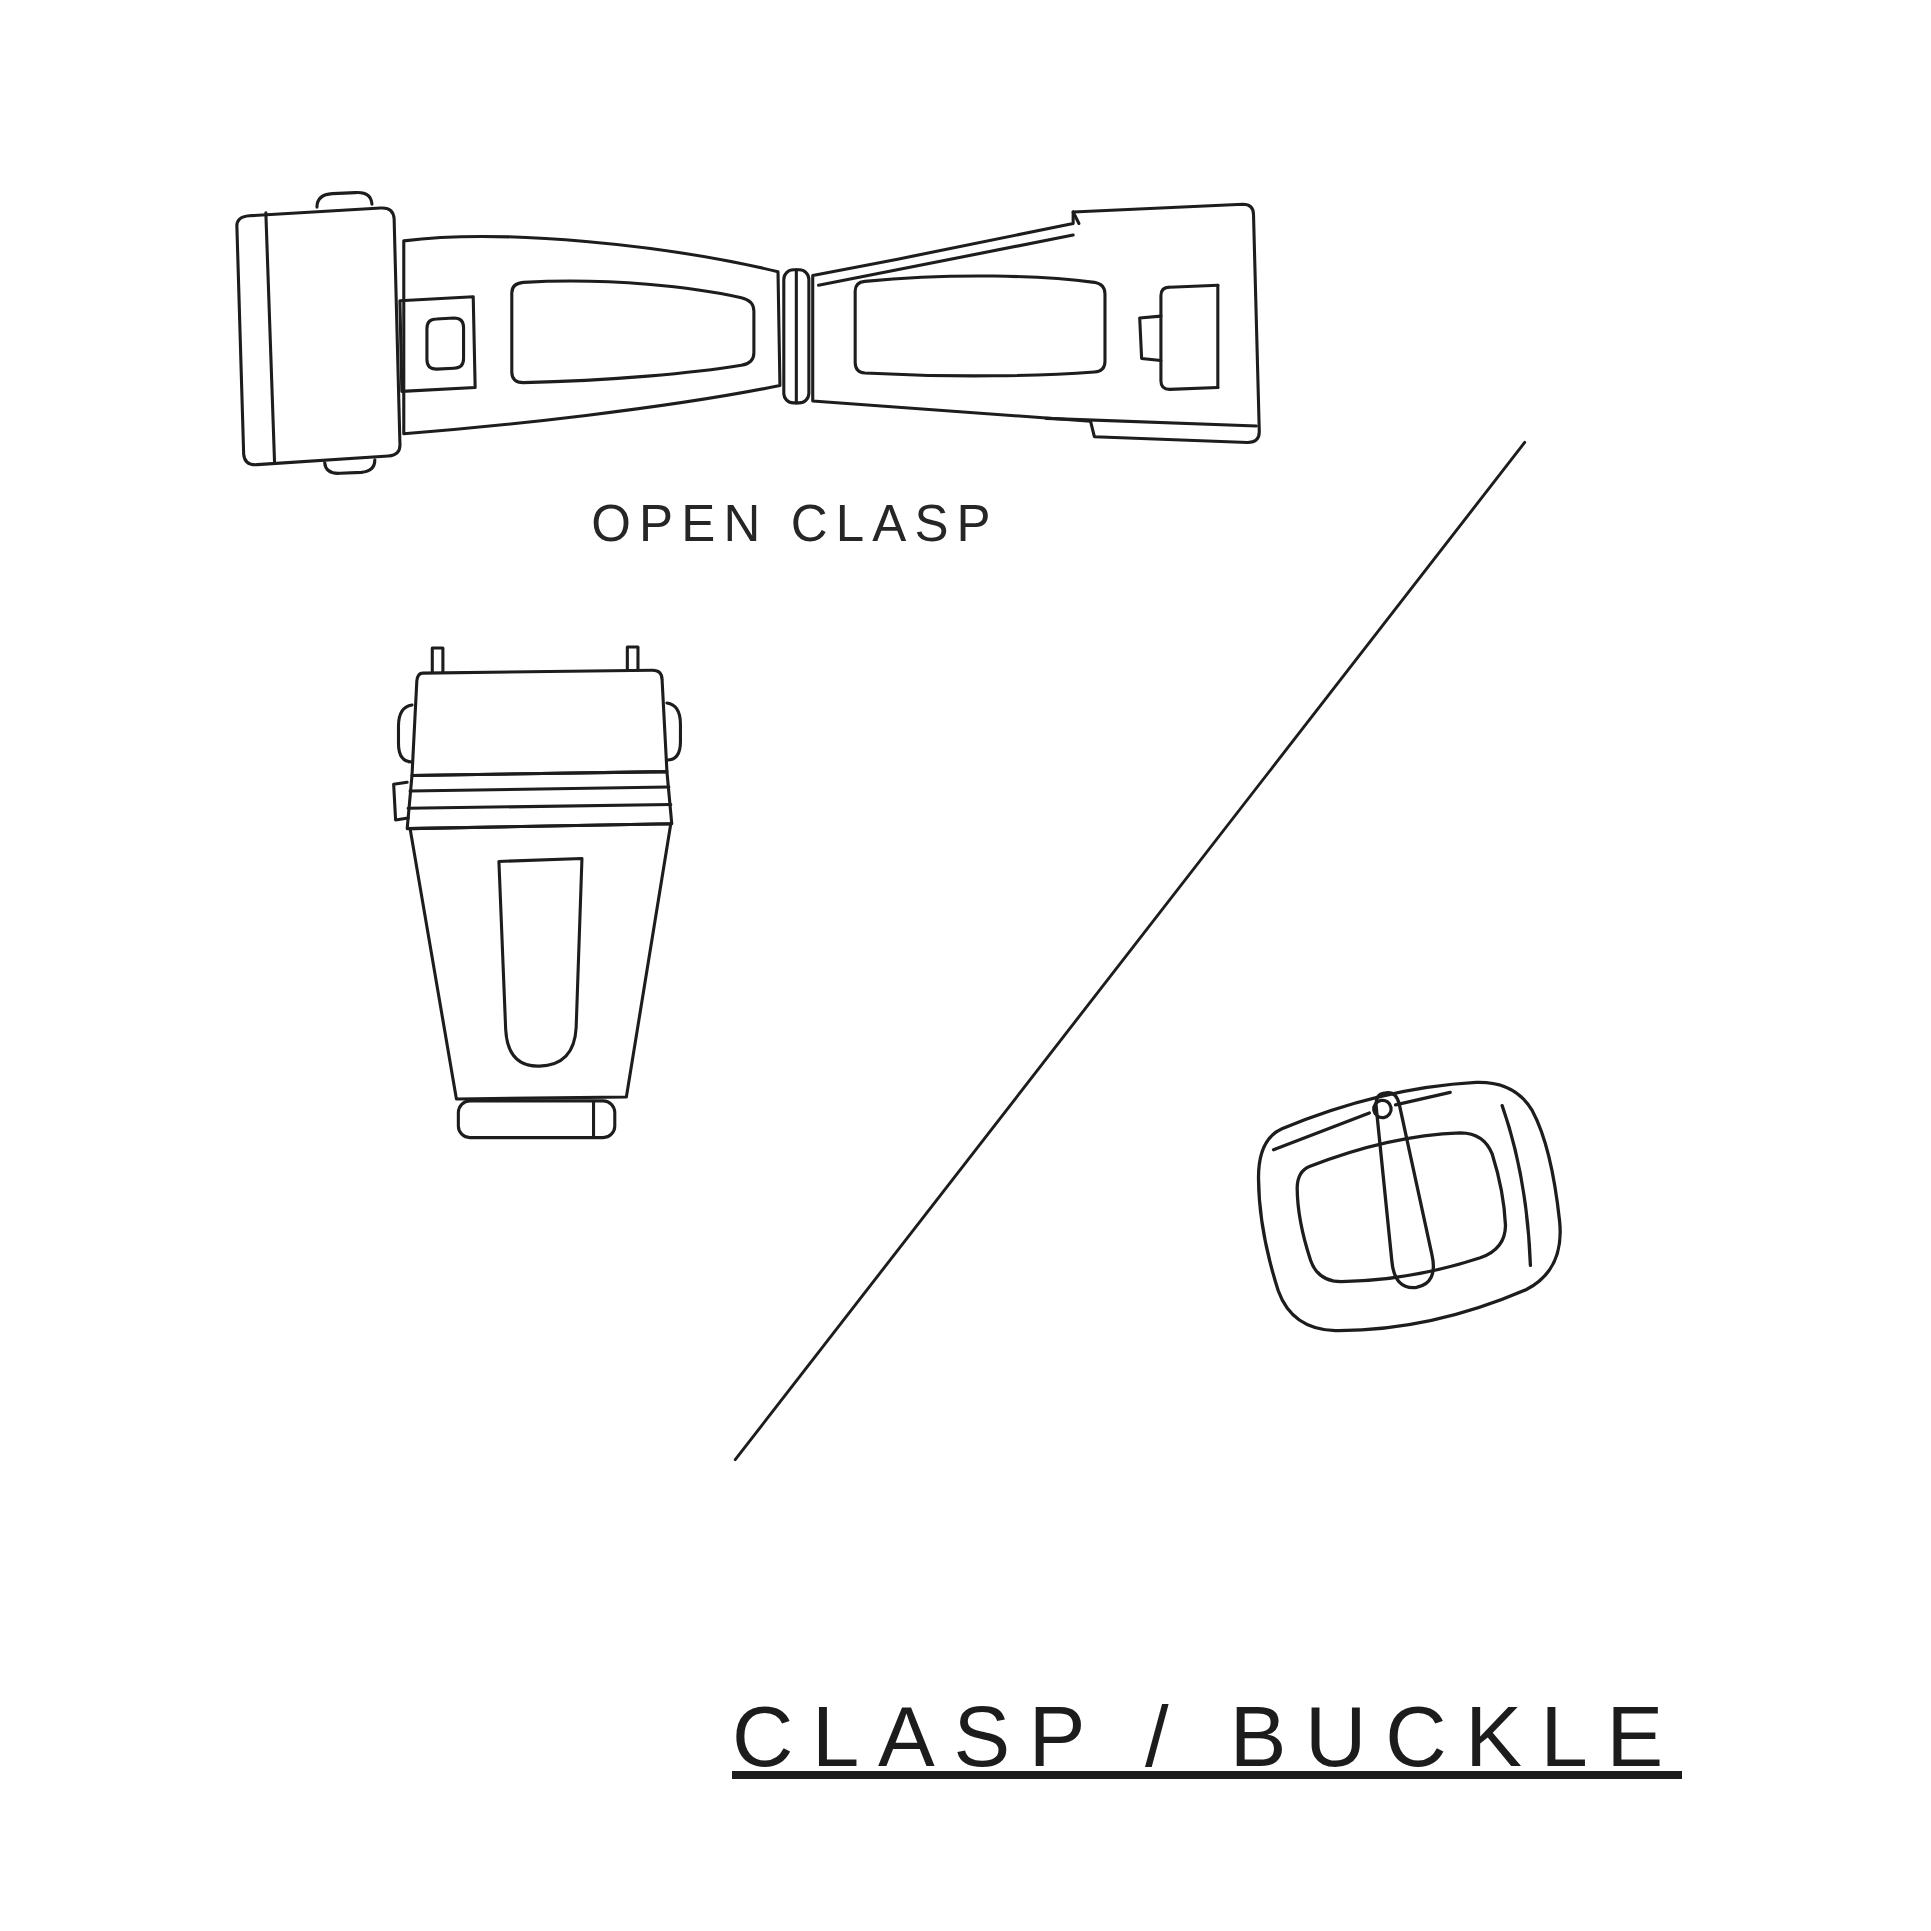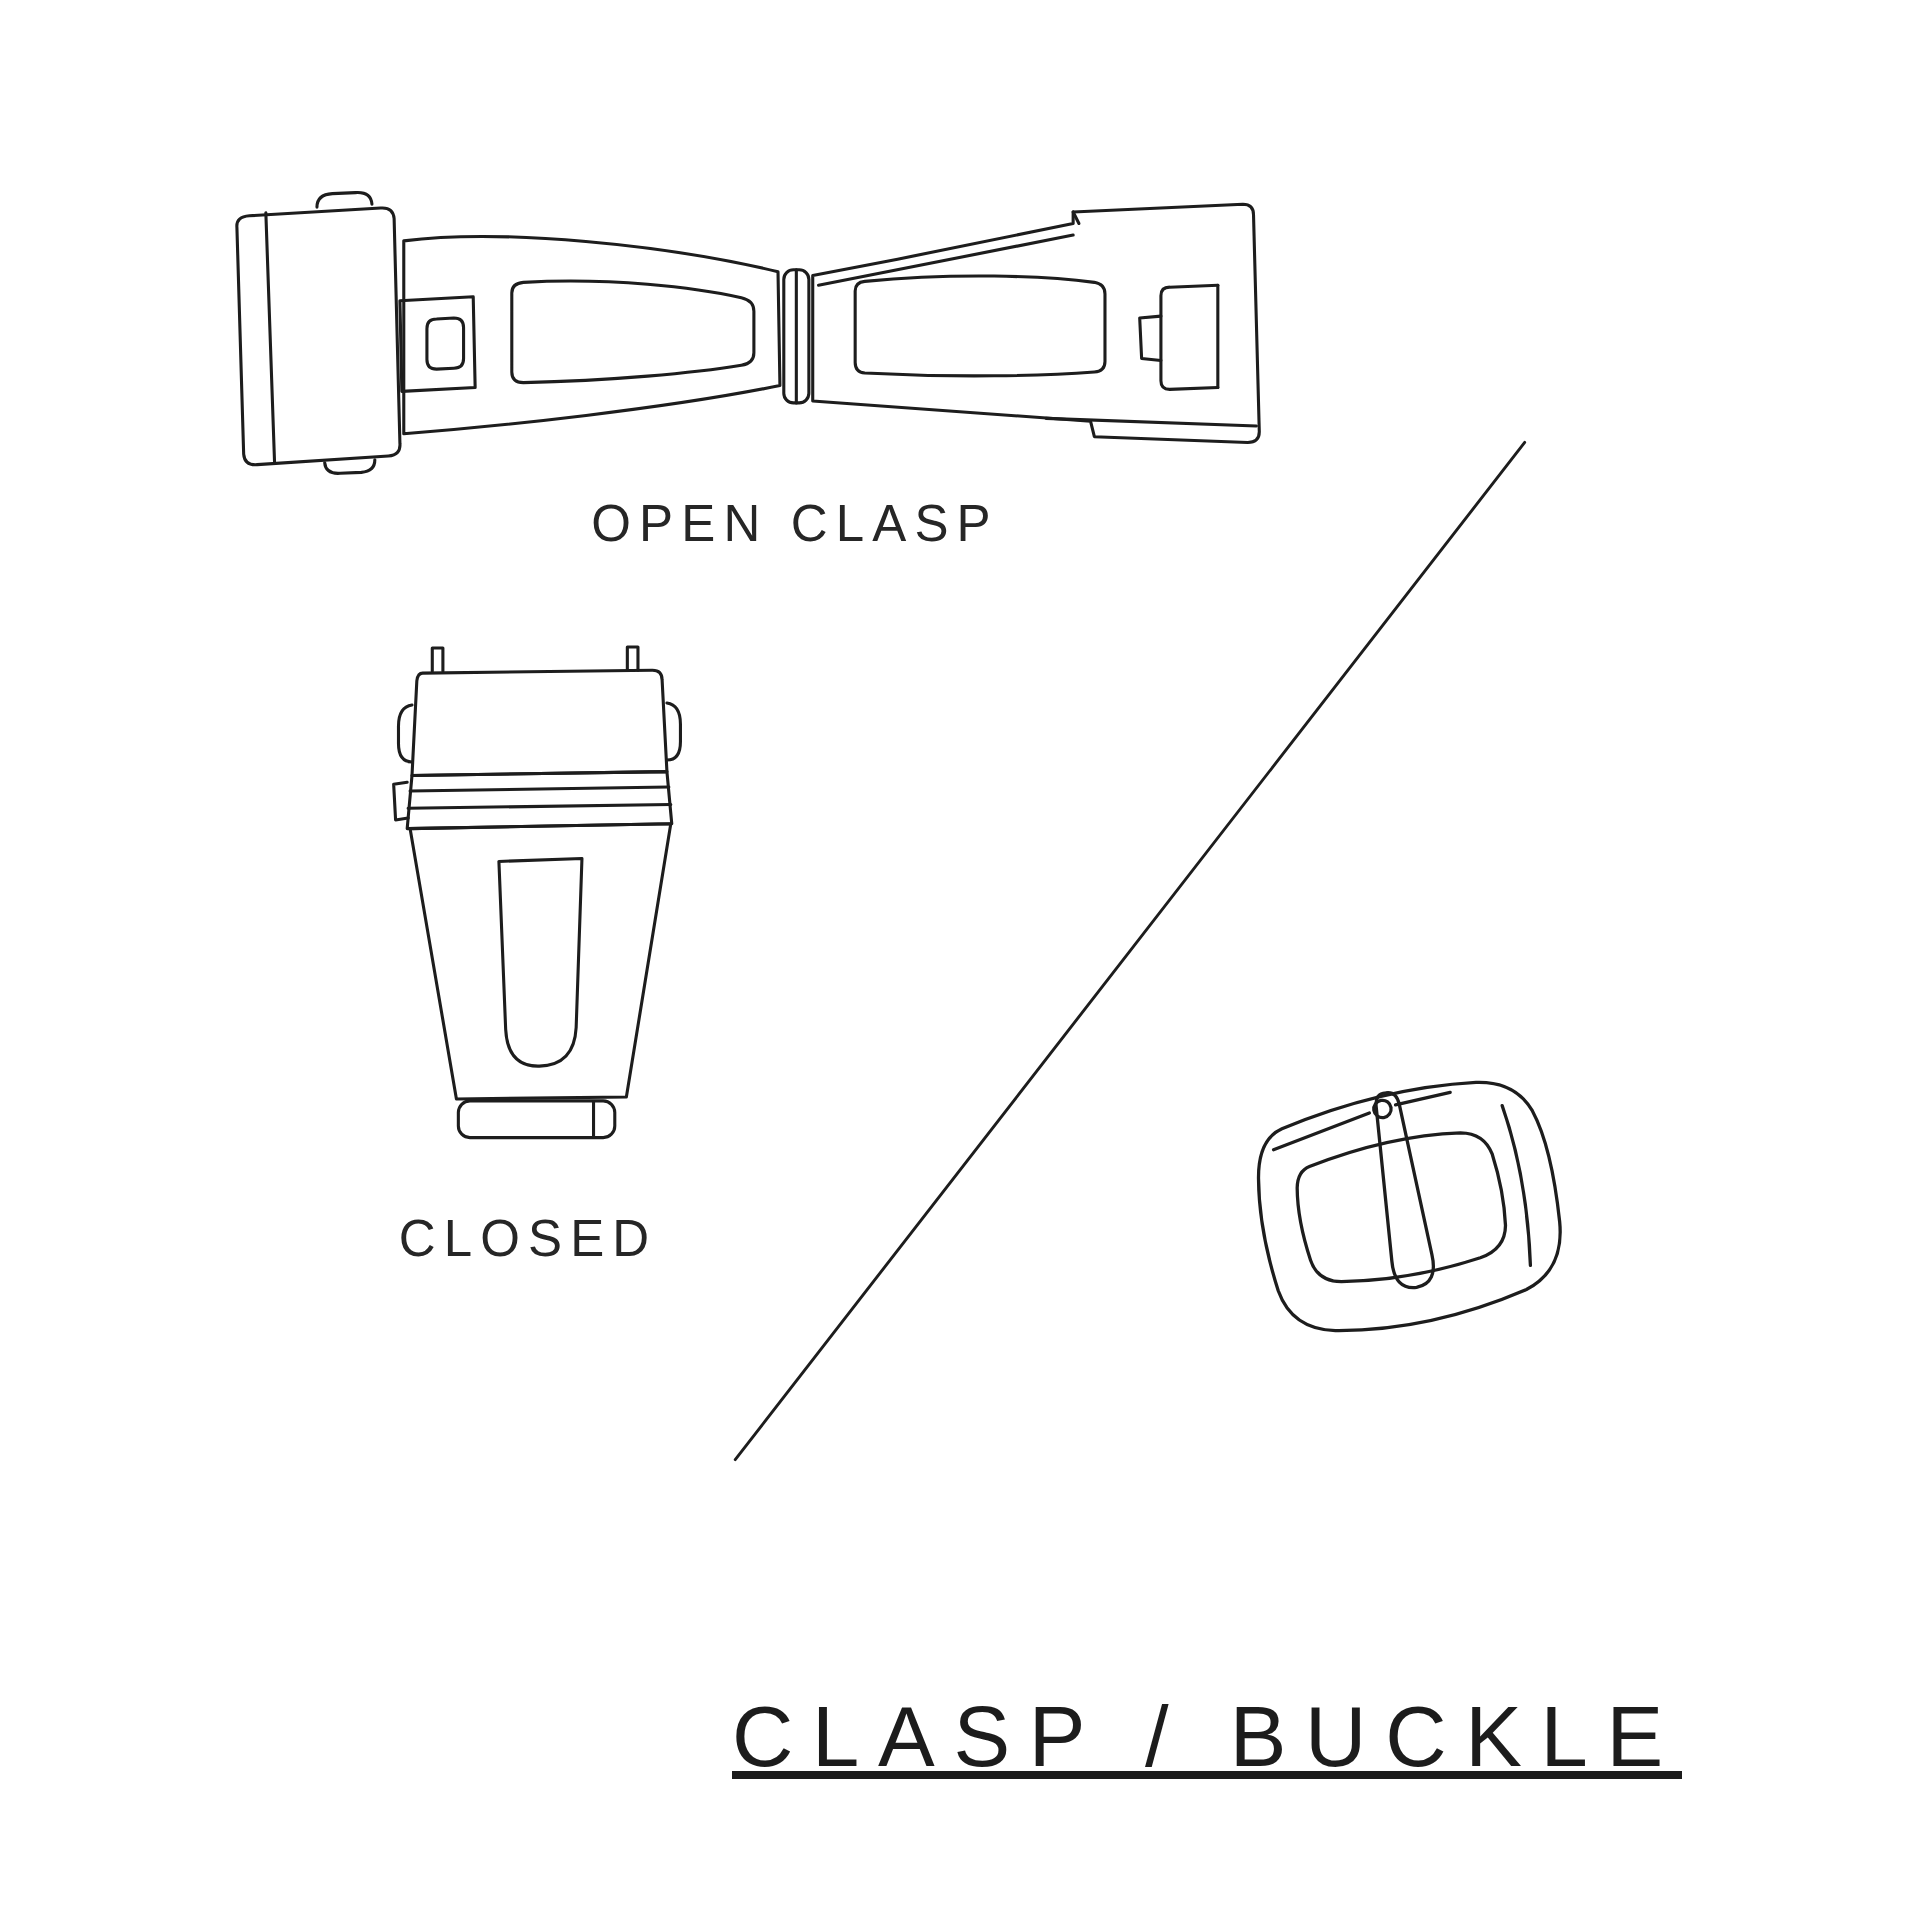--- a/index.html
+++ b/index.html
@@ -102,21 +102,20 @@
       <path d="M24,142 L10,144 L12,181 L25,179"></path>
 
       <path d="M27,190 L297,185 L251,468 L75,470 Z"></path>
       <path d="M119,224 L205,221 L199,396 Q197,435 161,436 Q128,437 126,398 Z"></path>
 
       <rect x="77" y="472" width="162" height="38" rx="12"></rect>
       <path d="M217,473 L217,509"></path>
     </g>
   </svg>
 
-  <div class="caption" style="left:528px; top:1209px;">CLOSED</div>
 
   <svg class="fig" style="left:714px; top:425px;" width="830" height="1052" viewBox="0 0 860 1090">
     <line x1="840" y1="18" x2="22" y2="1072" stroke="currentColor" stroke-width="3" stroke-linecap="round"></line>
   </svg>
 
   <svg class="fig" style="left:1218px; top:1060px;" width="406" height="338" viewBox="0 0 420 350">
     <g transform="rotate(-9 210 175)" fill="none" stroke="currentColor" stroke-width="3.4" stroke-linejoin="round" stroke-linecap="round">
 
       <path d="M84,50 Q192,24 290,34 Q330,39 343,72 Q357,112 353,190 Q350,240 308,254 Q202,281 106,265 Q62,257 54,215 Q44,150 52,97 Q58,57 84,50 Z"></path>
 

